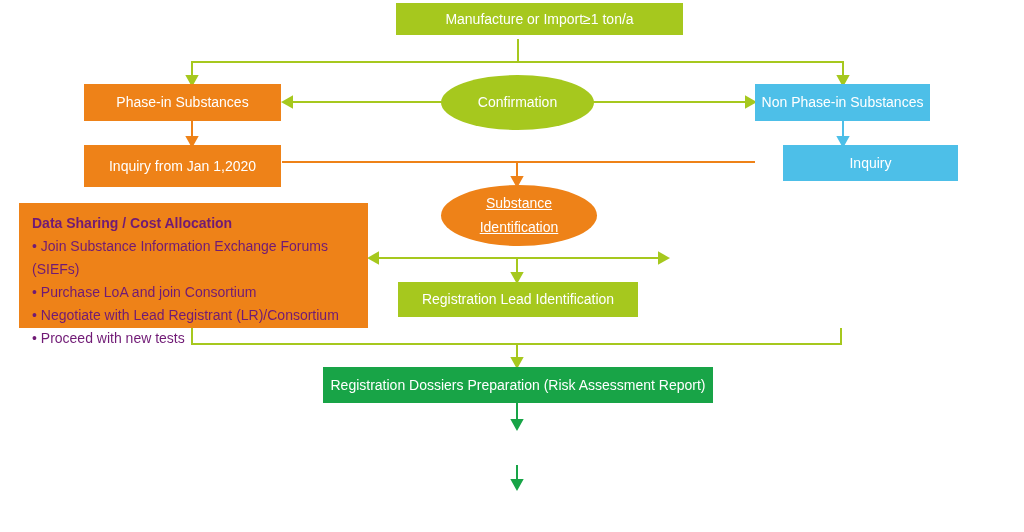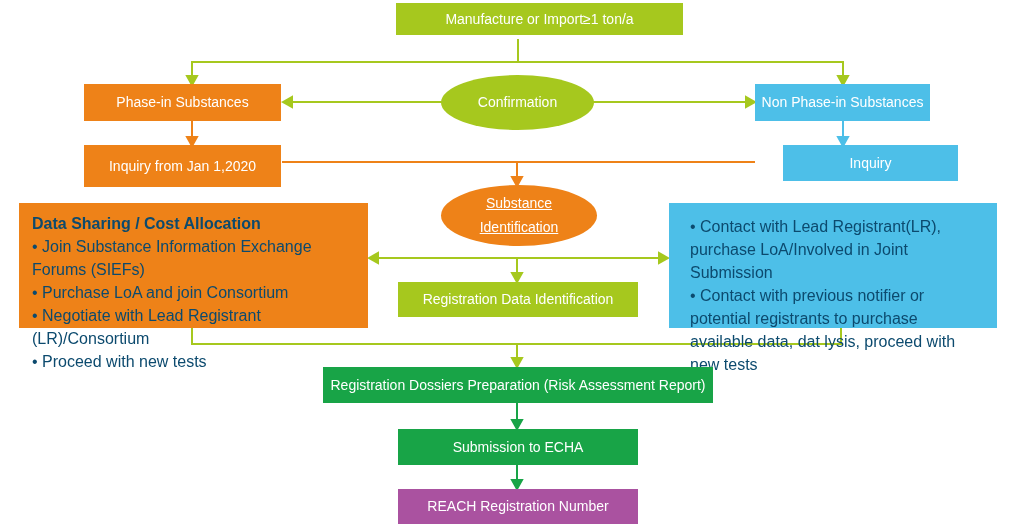--- a/index.html
+++ b/index.html
@@ -12,21 +12,21 @@
     display:flex;align-items:center;justify-content:center;text-align:center;
     box-sizing:border-box;
   }
   .green  {background:#a6c81e;}
   .orange {background:#ee8218;}
   .blue   {background:#4dbfe8;}
   .dgreen {background:#18a447;}
   .purple {background:#aa52a0;}
   .ellipse{border-radius:50%;}
   .bigbox{
-    position:absolute;color:#0c4a6e;font-size:16px;line-height:23px;
+    position:absolute;color:#701a75;font-size:14px;line-height:23px;
     box-sizing:border-box;text-align:left;
   }
   .bigbox .title{font-weight:bold;}
   svg{position:absolute;left:0;top:0;}
 </style>
 </head>
 <body>
 
 <div class="canvas">
 
@@ -89,26 +89,20 @@
   <div class="node orange ellipse" style="left:441px;top:185px;width:156px;height:61px;padding:6px 28px;line-height:1.7;text-decoration:underline;">Substance Identification</div>
 
   <div class="bigbox orange" style="left:19px;top:203px;width:349px;height:125px;padding:9px 10px 9px 13px;">
     <div class="title">Data Sharing / Cost Allocation</div>
     <div>• Join Substance Information Exchange Forums (SIEFs)</div>
     <div>• Purchase LoA and join Consortium</div>
     <div>• Negotiate with Lead Registrant (LR)/Consortium</div>
     <div>• Proceed with new tests</div>
   </div>
 
-  <div class="node green" style="left:398px;top:282px;width:240px;height:35px;">Registration Data Identification</div>
+  <div class="node green" style="left:398px;top:282px;width:240px;height:35px;">Registration Lead Identification</div>
 
-  <div class="bigbox blue" style="left:669px;top:203px;width:328px;height:125px;padding:12px 12px 12px 21px;">
-    <div>• Contact with Lead Registrant(LR), purchase LoA/Involved in Joint Submission</div>
-    <div>• Contact with previous notifier or potential registrants to purchase available data, dat lysis, proceed with new tests</div>
-  </div>
 
   <div class="node dgreen" style="left:323px;top:367px;width:390px;height:36px;">Registration Dossiers Preparation (Risk Assessment Report)</div>
 
-  <div class="node dgreen" style="left:398px;top:429px;width:240px;height:36px;">Submission to ECHA</div>
 
-  <div class="node purple" style="left:398px;top:489px;width:240px;height:35px;">REACH Registration Number</div>
 
 </div>
 
 </body></html>

